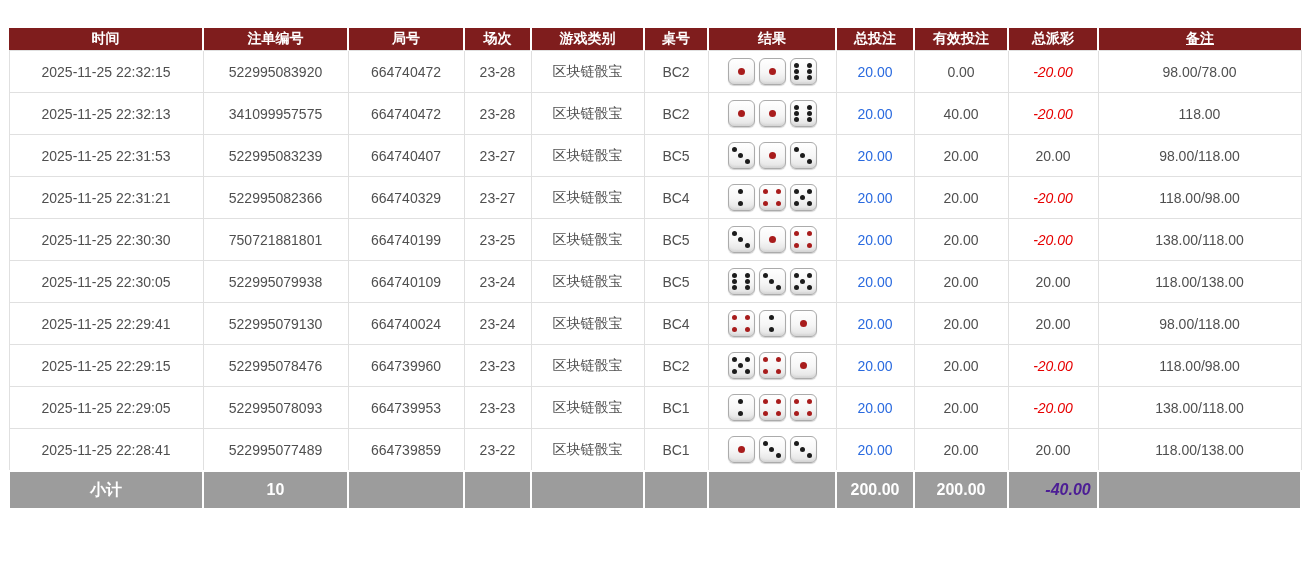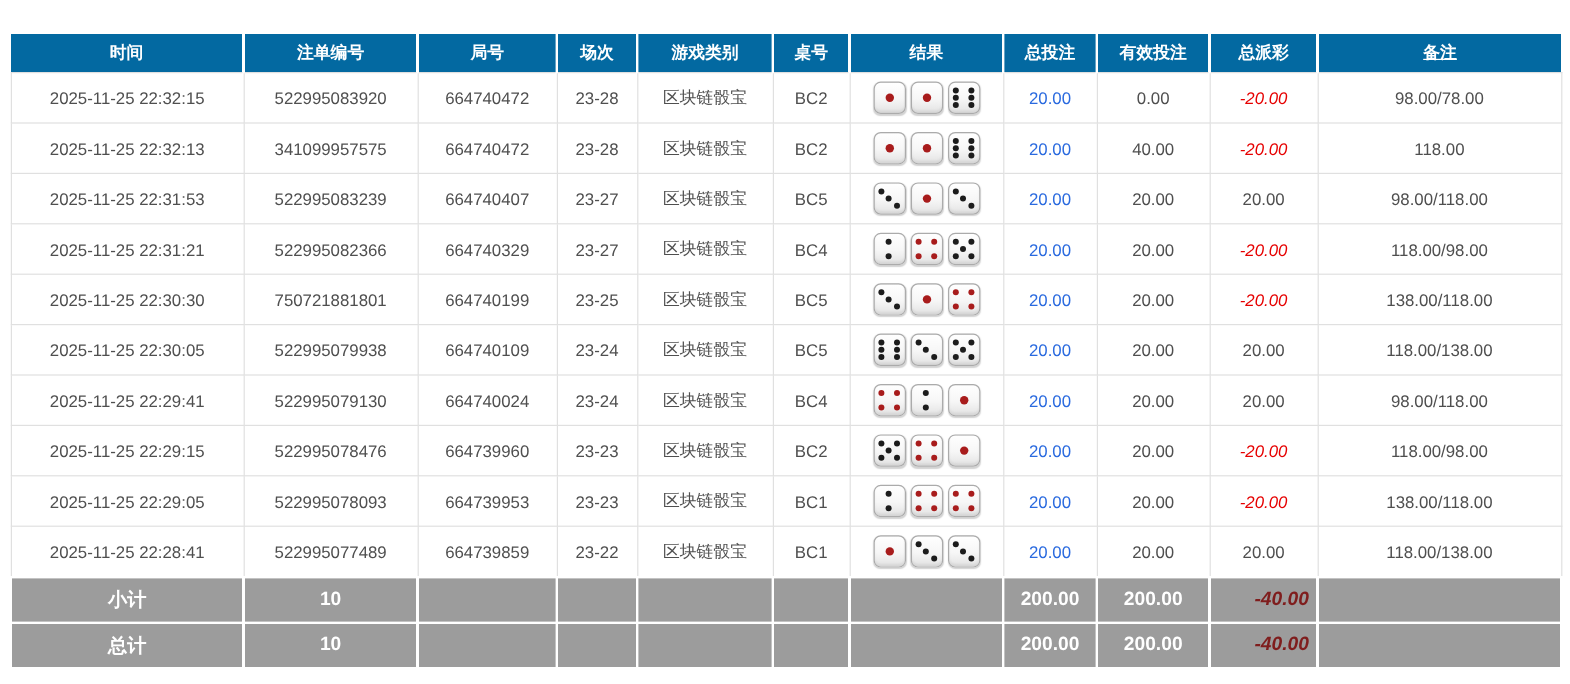--- a/index.html
+++ b/index.html
@@ -1,38 +1,38 @@
 <!DOCTYPE html>
 <html><head>
 <meta charset="utf-8">
 <style>
   html,body{margin:0;padding:0;background:#ffffff;font-family:"Liberation Sans","DejaVu Sans",sans-serif;}
   .table-wrap{margin:28px 8px 0 8px;width:1292px;}
   table{border-collapse:collapse;table-layout:fixed;width:1292px;}
   
   thead th{
-    background:#0369a1;color:#ffffff;font-size:14px;font-weight:bold;
-    height:32px;padding:0;text-align:center;border-left:2px solid #ffffff;border-right:2px solid #ffffff;
+    background:#7f1d1d;color:#ffffff;font-size:14px;font-weight:bold;
+    height:22px;padding:0;text-align:center;border-left:2px solid #ffffff;border-right:2px solid #ffffff;
     white-space:nowrap;overflow:hidden;
   }
   thead th:first-child{border-left:none;}
   thead th:last-child{border-right:none;text-decoration:underline;}
   
   tbody td{
     background:#ffffff;color:#4f4f4f;font-size:14px;height:41px;padding:0;text-align:center;
     border:1px solid #e0e0e0;white-space:nowrap;overflow:hidden;
   }
   td.blue{color:#2a6adf;cursor:pointer;}
   td.neg{color:#e60000;font-style:italic;}
   
   tfoot td{
     background:#9c9c9c;color:#ffffff;font-size:16px;font-weight:bold;height:36px;padding:0;
     text-align:center;border:2px solid #ffffff;white-space:nowrap;overflow:hidden;
   }
-  tfoot td.neg{color:#7f1d1d;padding-left:30px;}
+  tfoot td.neg{color:#4c1d95;padding-left:30px;}
   
   .dice-cell{line-height:0;}
   .die{
     display:inline-grid;grid-template-rows:repeat(3,1fr);grid-template-columns:repeat(3,1fr);
     width:19px;height:19px;padding:3px;margin:0 2px;vertical-align:middle;
     background:linear-gradient(180deg,#ffffff 0%,#f6f6f6 55%,#e2e2e2 100%);
     border:1px solid #ababab;border-radius:6px;
     box-shadow:0 1px 1px rgba(0,0,0,0.18), inset 0 -2px 2px rgba(0,0,0,0.06);
   }
   .pip{width:5px;height:5px;border-radius:50%;background:#1c1c1c;align-self:center;justify-self:center;}
@@ -344,28 +344,15 @@
     <td></td>
     <td></td>
     <td></td>
     <td></td>
     <td>200.00</td>
     <td>200.00</td>
     <td class="neg">-40.00</td>
     <td></td>
   </tr>
 
-  <tr>
-    <td>总计</td>
-    <td>10</td>
-    <td></td>
-    <td></td>
-    <td></td>
-    <td></td>
-    <td></td>
-    <td>200.00</td>
-    <td>200.00</td>
-    <td class="neg">-40.00</td>
-    <td></td>
-  </tr>
 </tfoot>
   </table>
 </div>
 
 </body></html>

